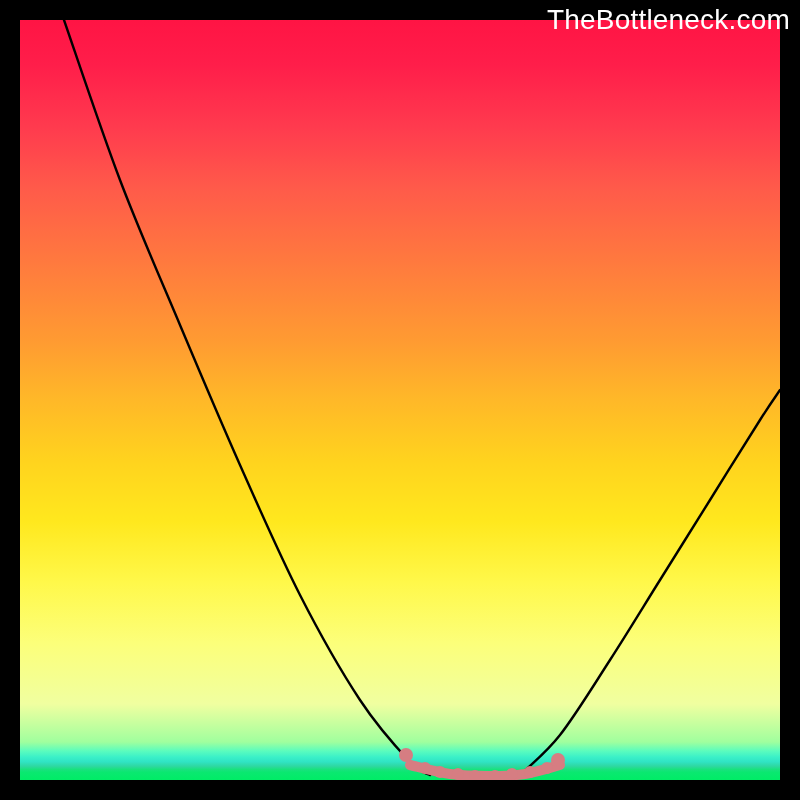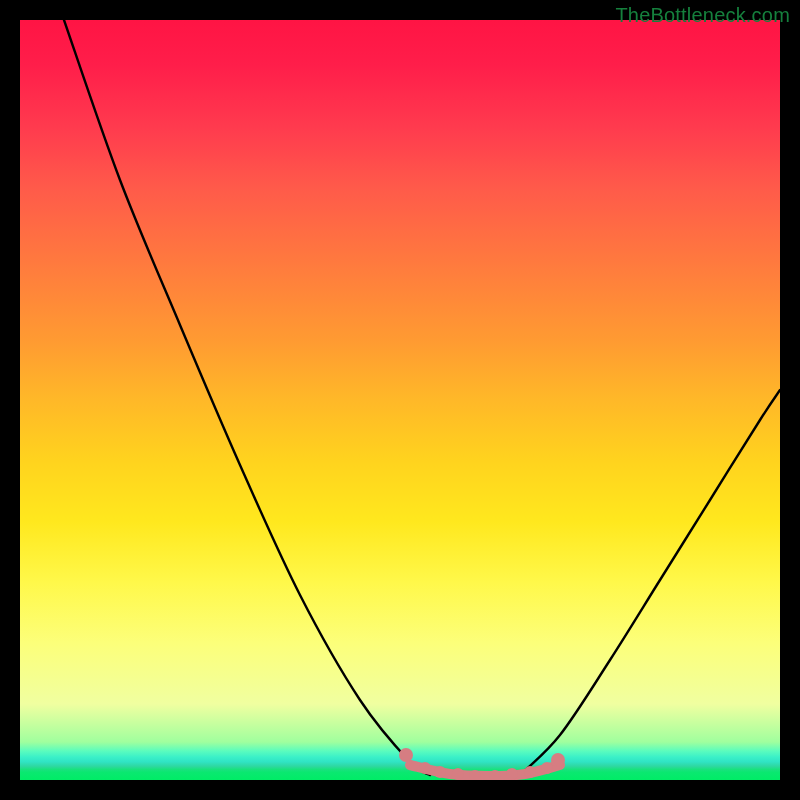--- a/index.html
+++ b/index.html
@@ -46,22 +46,22 @@
       #2ed8a0 98.2%,
       #18e27e 98.6%,
       #0ae870 99.0%,
       #00ec66 100%
     );
   }
   .watermark {
     position: absolute;
     top: 4px;
     right: 10px;
-    color: #15803d;
-    font-size: 20px;
+    color: #ffffff;
+    font-size: 28px;
     font-weight: 500;
     letter-spacing: 0.2px;
     z-index: 50;
     user-select: none;
   }
   svg.curve {
     position: absolute;
     left: 0;
     top: 0;
     width: 100%;

